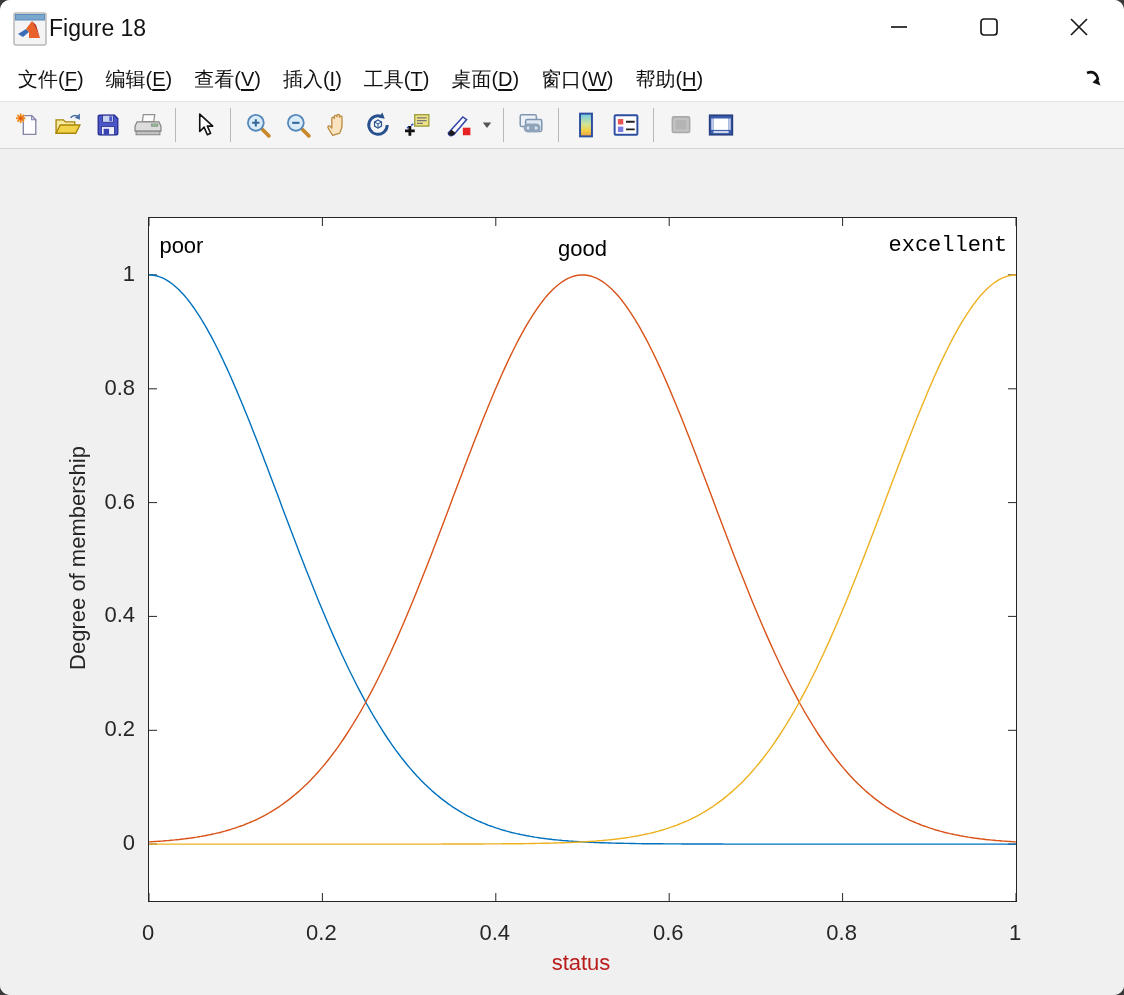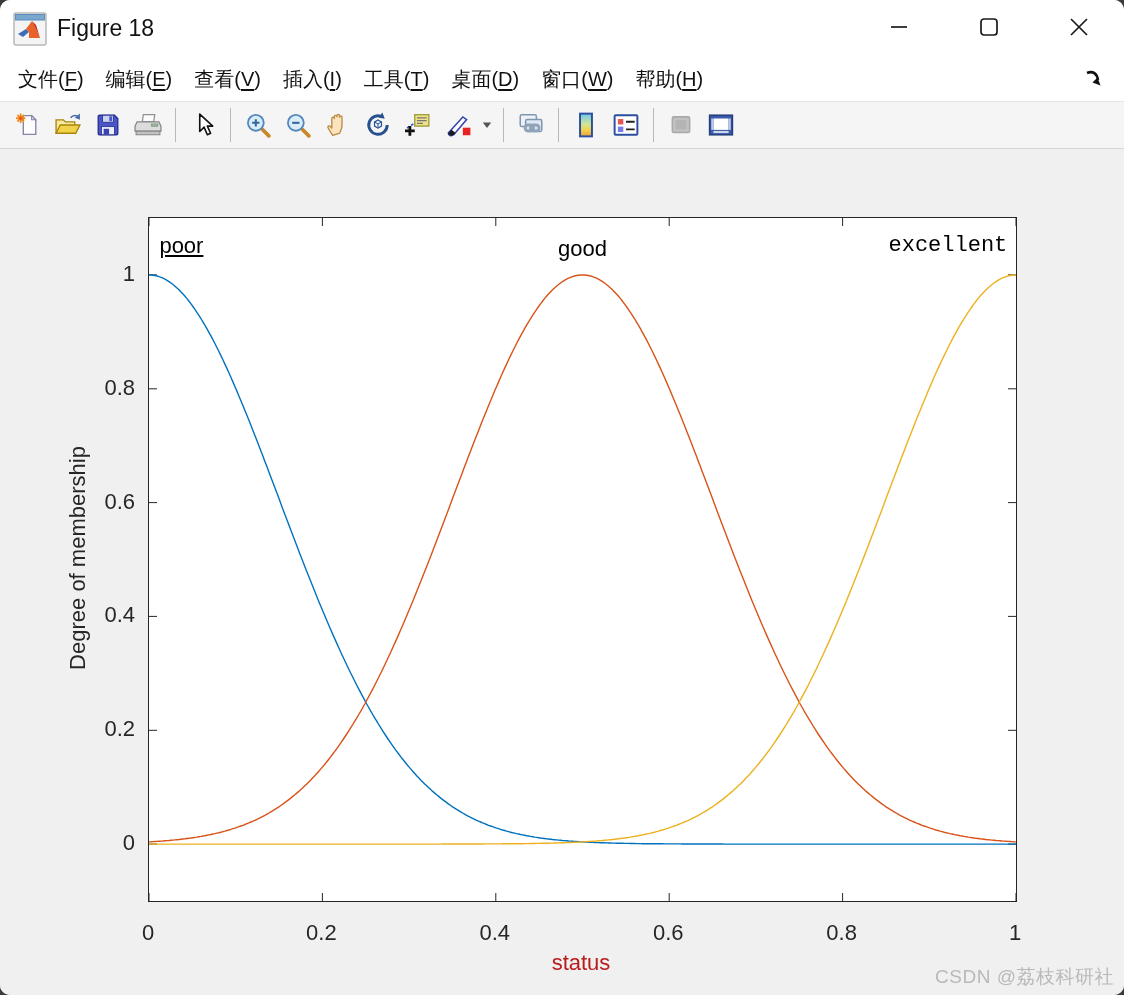--- a/index.html
+++ b/index.html
@@ -11,21 +11,21 @@
   .window{
     position:absolute;inset:0;border-radius:10px;overflow:hidden;
     background:#f0f0f0;
   }
   
   .titlebar{
     height:57px;background:#ffffff;display:flex;align-items:center;
     padding-left:13px;
   }
   .app-icon{width:34px;height:34px;flex:0 0 auto;display:flex;}
-  .win-title{font-size:23px;color:#111;margin-left:10px;}
+  .win-title{font-size:23px;color:#111;margin-left:2px;}
   .win-controls{margin-left:auto;display:flex;height:100%;}
   .ctrl-btn{
     width:90px;height:100%;display:flex;align-items:center;justify-content:center;
     background:transparent;border:none;cursor:pointer;padding:0;
   }
   
   .menubar{
     height:44px;background:#ffffff;display:flex;align-items:center;
     padding:0 10px;border-bottom:1px solid #e6e6e6;position:relative;
   }
@@ -339,27 +339,26 @@
           <line x1="0" y1="284.6" x2="8" y2="284.6" stroke="#262626" stroke-width="1"></line>
           <line x1="867" y1="284.6" x2="859" y2="284.6" stroke="#262626" stroke-width="1"></line>
           <line x1="0" y1="170.8" x2="8" y2="170.8" stroke="#262626" stroke-width="1"></line>
           <line x1="867" y1="170.8" x2="859" y2="170.8" stroke="#262626" stroke-width="1"></line>
           <line x1="0" y1="56.9" x2="8" y2="56.9" stroke="#262626" stroke-width="1"></line>
           <line x1="867" y1="56.9" x2="859" y2="56.9" stroke="#262626" stroke-width="1"></line>
           <polyline points="0.0,56.9 2.0,57.0 4.0,57.2 6.0,57.5 8.0,58.0 10.0,58.6 12.0,59.3 14.0,60.2 16.0,61.2 18.0,62.3 20.0,63.6 22.0,65.0 24.0,66.5 26.0,68.2 28.0,69.9 30.0,71.8 32.0,73.9 34.0,76.0 36.0,78.3 38.0,80.6 40.0,83.2 42.0,85.8 43.9,88.5 45.9,91.4 47.9,94.3 49.9,97.4 51.9,100.5 53.9,103.8 55.9,107.2 57.9,110.7 59.9,114.3 61.9,117.9 63.9,121.7 65.9,125.5 67.9,129.5 69.9,133.5 71.9,137.6 73.9,141.8 75.9,146.1 77.9,150.4 79.9,154.8 81.9,159.3 83.9,163.9 85.9,168.5 87.9,173.1 89.9,177.9 91.9,182.7 93.9,187.5 95.9,192.4 97.9,197.3 99.9,202.3 101.9,207.3 103.9,212.4 105.9,217.5 107.9,222.6 109.9,227.8 111.9,232.9 113.9,238.1 115.9,243.4 117.9,248.6 119.9,253.9 121.9,259.2 123.9,264.4 125.9,269.7 127.9,275.0 129.9,280.3 131.8,285.6 133.8,290.9 135.8,296.2 137.8,301.5 139.8,306.8 141.8,312.1 143.8,317.3 145.8,322.6 147.8,327.8 149.8,333.0 151.8,338.2 153.8,343.3 155.8,348.4 157.8,353.5 159.8,358.6 161.8,363.6 163.8,368.6 165.8,373.6 167.8,378.5 169.8,383.4 171.8,388.2 173.8,393.0 175.8,397.8 177.8,402.5 179.8,407.2 181.8,411.8 183.8,416.4 185.8,420.9 187.8,425.4 189.8,429.8 191.8,434.2 193.8,438.5 195.8,442.8 197.8,447.0 199.8,451.2 201.8,455.3 203.8,459.3 205.8,463.3 207.8,467.2 209.8,471.1 211.8,474.9 213.8,478.6 215.8,482.3 217.7,486.0 219.7,489.5 221.7,493.1 223.7,496.5 225.7,499.9 227.7,503.2 229.7,506.5 231.7,509.7 233.7,512.9 235.7,516.0 237.7,519.0 239.7,522.0 241.7,524.9 243.7,527.8 245.7,530.6 247.7,533.3 249.7,536.0 251.7,538.6 253.7,541.2 255.7,543.7 257.7,546.2 259.7,548.6 261.7,550.9 263.7,553.2 265.7,555.5 267.7,557.7 269.7,559.8 271.7,561.9 273.7,563.9 275.7,565.9 277.7,567.8 279.7,569.7 281.7,571.6 283.7,573.4 285.7,575.1 287.7,576.8 289.7,578.4 291.7,580.1 293.7,581.6 295.7,583.1 297.7,584.6 299.7,586.1 301.7,587.5 303.6,588.8 305.6,590.1 307.6,591.4 309.6,592.6 311.6,593.8 313.6,595.0 315.6,596.2 317.6,597.3 319.6,598.3 321.6,599.3 323.6,600.3 325.6,601.3 327.6,602.3 329.6,603.2 331.6,604.0 333.6,604.9 335.6,605.7 337.6,606.5 339.6,607.3 341.6,608.0 343.6,608.7 345.6,609.4 347.6,610.1 349.6,610.7 351.6,611.4 353.6,612.0 355.6,612.5 357.6,613.1 359.6,613.6 361.6,614.2 363.6,614.7 365.6,615.1 367.6,615.6 369.6,616.0 371.6,616.5 373.6,616.9 375.6,617.3 377.6,617.7 379.6,618.0 381.6,618.4 383.6,618.7 385.6,619.1 387.6,619.4 389.6,619.7 391.5,620.0 393.5,620.2 395.5,620.5 397.5,620.8 399.5,621.0 401.5,621.2 403.5,621.5 405.5,621.7 407.5,621.9 409.5,622.1 411.5,622.3 413.5,622.5 415.5,622.6 417.5,622.8 419.5,623.0 421.5,623.1 423.5,623.2 425.5,623.4 427.5,623.5 429.5,623.6 431.5,623.8 433.5,623.9 435.5,624.0 437.5,624.1 439.5,624.2 441.5,624.3 443.5,624.4 445.5,624.5 447.5,624.6 449.5,624.6 451.5,624.7 453.5,624.8 455.5,624.8 457.5,624.9 459.5,625.0 461.5,625.0 463.5,625.1 465.5,625.1 467.5,625.2 469.5,625.2 471.5,625.3 473.5,625.3 475.5,625.4 477.4,625.4 479.4,625.4 481.4,625.5 483.4,625.5 485.4,625.5 487.4,625.6 489.4,625.6 491.4,625.6 493.4,625.7 495.4,625.7 497.4,625.7 499.4,625.7 501.4,625.7 503.4,625.8 505.4,625.8 507.4,625.8 509.4,625.8 511.4,625.8 513.4,625.8 515.4,625.9 517.4,625.9 519.4,625.9 521.4,625.9 523.4,625.9 525.4,625.9 527.4,625.9 529.4,625.9 531.4,625.9 533.4,626.0 535.4,626.0 537.4,626.0 539.4,626.0 541.4,626.0 543.4,626.0 545.4,626.0 547.4,626.0 549.4,626.0 551.4,626.0 553.4,626.0 555.4,626.0 557.4,626.0 559.4,626.0 561.4,626.0 563.4,626.0 565.3,626.0 567.3,626.0 569.3,626.0 571.3,626.0 573.3,626.0 575.3,626.1 577.3,626.1 579.3,626.1 581.3,626.1 583.3,626.1 585.3,626.1 587.3,626.1 589.3,626.1 591.3,626.1 593.3,626.1 595.3,626.1 597.3,626.1 599.3,626.1 601.3,626.1 603.3,626.1 605.3,626.1 607.3,626.1 609.3,626.1 611.3,626.1 613.3,626.1 615.3,626.1 617.3,626.1 619.3,626.1 621.3,626.1 623.3,626.1 625.3,626.1 627.3,626.1 629.3,626.1 631.3,626.1 633.3,626.1 635.3,626.1 637.3,626.1 639.3,626.1 641.3,626.1 643.3,626.1 645.3,626.1 647.3,626.1 649.3,626.1 651.2,626.1 653.2,626.1 655.2,626.1 657.2,626.1 659.2,626.1 661.2,626.1 663.2,626.1 665.2,626.1 667.2,626.1 669.2,626.1 671.2,626.1 673.2,626.1 675.2,626.1 677.2,626.1 679.2,626.1 681.2,626.1 683.2,626.1 685.2,626.1 687.2,626.1 689.2,626.1 691.2,626.1 693.2,626.1 695.2,626.1 697.2,626.1 699.2,626.1 701.2,626.1 703.2,626.1 705.2,626.1 707.2,626.1 709.2,626.1 711.2,626.1 713.2,626.1 715.2,626.1 717.2,626.1 719.2,626.1 721.2,626.1 723.2,626.1 725.2,626.1 727.2,626.1 729.2,626.1 731.2,626.1 733.2,626.1 735.2,626.1 737.1,626.1 739.1,626.1 741.1,626.1 743.1,626.1 745.1,626.1 747.1,626.1 749.1,626.1 751.1,626.1 753.1,626.1 755.1,626.1 757.1,626.1 759.1,626.1 761.1,626.1 763.1,626.1 765.1,626.1 767.1,626.1 769.1,626.1 771.1,626.1 773.1,626.1 775.1,626.1 777.1,626.1 779.1,626.1 781.1,626.1 783.1,626.1 785.1,626.1 787.1,626.1 789.1,626.1 791.1,626.1 793.1,626.1 795.1,626.1 797.1,626.1 799.1,626.1 801.1,626.1 803.1,626.1 805.1,626.1 807.1,626.1 809.1,626.1 811.1,626.1 813.1,626.1 815.1,626.1 817.1,626.1 819.1,626.1 821.1,626.1 823.1,626.1 825.0,626.1 827.0,626.1 829.0,626.1 831.0,626.1 833.0,626.1 835.0,626.1 837.0,626.1 839.0,626.1 841.0,626.1 843.0,626.1 845.0,626.1 847.0,626.1 849.0,626.1 851.0,626.1 853.0,626.1 855.0,626.1 857.0,626.1 859.0,626.1 861.0,626.1 863.0,626.1 865.0,626.1 867.0,626.1" fill="none" stroke="#0072BD" stroke-width="1.4"></polyline>
           <polyline points="0.0,623.9 2.0,623.8 4.0,623.6 6.0,623.5 8.0,623.4 10.0,623.2 12.0,623.1 14.0,623.0 16.0,622.8 18.0,622.6 20.0,622.5 22.0,622.3 24.0,622.1 26.0,621.9 28.0,621.7 30.0,621.5 32.0,621.2 34.0,621.0 36.0,620.8 38.0,620.5 40.0,620.2 42.0,620.0 43.9,619.7 45.9,619.4 47.9,619.1 49.9,618.7 51.9,618.4 53.9,618.0 55.9,617.7 57.9,617.3 59.9,616.9 61.9,616.5 63.9,616.0 65.9,615.6 67.9,615.1 69.9,614.7 71.9,614.2 73.9,613.6 75.9,613.1 77.9,612.5 79.9,612.0 81.9,611.4 83.9,610.7 85.9,610.1 87.9,609.4 89.9,608.7 91.9,608.0 93.9,607.3 95.9,606.5 97.9,605.7 99.9,604.9 101.9,604.0 103.9,603.2 105.9,602.3 107.9,601.3 109.9,600.3 111.9,599.3 113.9,598.3 115.9,597.3 117.9,596.2 119.9,595.0 121.9,593.8 123.9,592.6 125.9,591.4 127.9,590.1 129.9,588.8 131.8,587.5 133.8,586.1 135.8,584.6 137.8,583.1 139.8,581.6 141.8,580.1 143.8,578.4 145.8,576.8 147.8,575.1 149.8,573.4 151.8,571.6 153.8,569.7 155.8,567.8 157.8,565.9 159.8,563.9 161.8,561.9 163.8,559.8 165.8,557.7 167.8,555.5 169.8,553.2 171.8,550.9 173.8,548.6 175.8,546.2 177.8,543.7 179.8,541.2 181.8,538.6 183.8,536.0 185.8,533.3 187.8,530.6 189.8,527.8 191.8,524.9 193.8,522.0 195.8,519.0 197.8,516.0 199.8,512.9 201.8,509.7 203.8,506.5 205.8,503.2 207.8,499.9 209.8,496.5 211.8,493.1 213.8,489.5 215.8,486.0 217.7,482.3 219.7,478.6 221.7,474.9 223.7,471.1 225.7,467.2 227.7,463.3 229.7,459.3 231.7,455.3 233.7,451.2 235.7,447.0 237.7,442.8 239.7,438.5 241.7,434.2 243.7,429.8 245.7,425.4 247.7,420.9 249.7,416.4 251.7,411.8 253.7,407.2 255.7,402.5 257.7,397.8 259.7,393.0 261.7,388.2 263.7,383.4 265.7,378.5 267.7,373.6 269.7,368.6 271.7,363.6 273.7,358.6 275.7,353.5 277.7,348.4 279.7,343.3 281.7,338.2 283.7,333.0 285.7,327.8 287.7,322.6 289.7,317.3 291.7,312.1 293.7,306.8 295.7,301.5 297.7,296.2 299.7,290.9 301.7,285.6 303.6,280.3 305.6,275.0 307.6,269.7 309.6,264.4 311.6,259.2 313.6,253.9 315.6,248.6 317.6,243.4 319.6,238.1 321.6,232.9 323.6,227.8 325.6,222.6 327.6,217.5 329.6,212.4 331.6,207.3 333.6,202.3 335.6,197.3 337.6,192.4 339.6,187.5 341.6,182.7 343.6,177.9 345.6,173.1 347.6,168.5 349.6,163.9 351.6,159.3 353.6,154.8 355.6,150.4 357.6,146.1 359.6,141.8 361.6,137.6 363.6,133.5 365.6,129.5 367.6,125.5 369.6,121.7 371.6,117.9 373.6,114.3 375.6,110.7 377.6,107.2 379.6,103.8 381.6,100.5 383.6,97.4 385.6,94.3 387.6,91.4 389.6,88.5 391.5,85.8 393.5,83.2 395.5,80.6 397.5,78.3 399.5,76.0 401.5,73.9 403.5,71.8 405.5,69.9 407.5,68.2 409.5,66.5 411.5,65.0 413.5,63.6 415.5,62.3 417.5,61.2 419.5,60.2 421.5,59.3 423.5,58.6 425.5,58.0 427.5,57.5 429.5,57.2 431.5,57.0 433.5,56.9 435.5,57.0 437.5,57.2 439.5,57.5 441.5,58.0 443.5,58.6 445.5,59.3 447.5,60.2 449.5,61.2 451.5,62.3 453.5,63.6 455.5,65.0 457.5,66.5 459.5,68.2 461.5,69.9 463.5,71.8 465.5,73.9 467.5,76.0 469.5,78.3 471.5,80.6 473.5,83.2 475.5,85.8 477.4,88.5 479.4,91.4 481.4,94.3 483.4,97.4 485.4,100.5 487.4,103.8 489.4,107.2 491.4,110.7 493.4,114.3 495.4,117.9 497.4,121.7 499.4,125.5 501.4,129.5 503.4,133.5 505.4,137.6 507.4,141.8 509.4,146.1 511.4,150.4 513.4,154.8 515.4,159.3 517.4,163.9 519.4,168.5 521.4,173.1 523.4,177.9 525.4,182.7 527.4,187.5 529.4,192.4 531.4,197.3 533.4,202.3 535.4,207.3 537.4,212.4 539.4,217.5 541.4,222.6 543.4,227.8 545.4,232.9 547.4,238.1 549.4,243.4 551.4,248.6 553.4,253.9 555.4,259.2 557.4,264.4 559.4,269.7 561.4,275.0 563.4,280.3 565.3,285.6 567.3,290.9 569.3,296.2 571.3,301.5 573.3,306.8 575.3,312.1 577.3,317.3 579.3,322.6 581.3,327.8 583.3,333.0 585.3,338.2 587.3,343.3 589.3,348.4 591.3,353.5 593.3,358.6 595.3,363.6 597.3,368.6 599.3,373.6 601.3,378.5 603.3,383.4 605.3,388.2 607.3,393.0 609.3,397.8 611.3,402.5 613.3,407.2 615.3,411.8 617.3,416.4 619.3,420.9 621.3,425.4 623.3,429.8 625.3,434.2 627.3,438.5 629.3,442.8 631.3,447.0 633.3,451.2 635.3,455.3 637.3,459.3 639.3,463.3 641.3,467.2 643.3,471.1 645.3,474.9 647.3,478.6 649.3,482.3 651.2,486.0 653.2,489.5 655.2,493.1 657.2,496.5 659.2,499.9 661.2,503.2 663.2,506.5 665.2,509.7 667.2,512.9 669.2,516.0 671.2,519.0 673.2,522.0 675.2,524.9 677.2,527.8 679.2,530.6 681.2,533.3 683.2,536.0 685.2,538.6 687.2,541.2 689.2,543.7 691.2,546.2 693.2,548.6 695.2,550.9 697.2,553.2 699.2,555.5 701.2,557.7 703.2,559.8 705.2,561.9 707.2,563.9 709.2,565.9 711.2,567.8 713.2,569.7 715.2,571.6 717.2,573.4 719.2,575.1 721.2,576.8 723.2,578.4 725.2,580.1 727.2,581.6 729.2,583.1 731.2,584.6 733.2,586.1 735.2,587.5 737.1,588.8 739.1,590.1 741.1,591.4 743.1,592.6 745.1,593.8 747.1,595.0 749.1,596.2 751.1,597.3 753.1,598.3 755.1,599.3 757.1,600.3 759.1,601.3 761.1,602.3 763.1,603.2 765.1,604.0 767.1,604.9 769.1,605.7 771.1,606.5 773.1,607.3 775.1,608.0 777.1,608.7 779.1,609.4 781.1,610.1 783.1,610.7 785.1,611.4 787.1,612.0 789.1,612.5 791.1,613.1 793.1,613.6 795.1,614.2 797.1,614.7 799.1,615.1 801.1,615.6 803.1,616.0 805.1,616.5 807.1,616.9 809.1,617.3 811.1,617.7 813.1,618.0 815.1,618.4 817.1,618.7 819.1,619.1 821.1,619.4 823.1,619.7 825.0,620.0 827.0,620.2 829.0,620.5 831.0,620.8 833.0,621.0 835.0,621.2 837.0,621.5 839.0,621.7 841.0,621.9 843.0,622.1 845.0,622.3 847.0,622.5 849.0,622.6 851.0,622.8 853.0,623.0 855.0,623.1 857.0,623.2 859.0,623.4 861.0,623.5 863.0,623.6 865.0,623.8 867.0,623.9" fill="none" stroke="#D95319" stroke-width="1.4"></polyline>
           <polyline points="0.0,626.1 2.0,626.1 4.0,626.1 6.0,626.1 8.0,626.1 10.0,626.1 12.0,626.1 14.0,626.1 16.0,626.1 18.0,626.1 20.0,626.1 22.0,626.1 24.0,626.1 26.0,626.1 28.0,626.1 30.0,626.1 32.0,626.1 34.0,626.1 36.0,626.1 38.0,626.1 40.0,626.1 42.0,626.1 43.9,626.1 45.9,626.1 47.9,626.1 49.9,626.1 51.9,626.1 53.9,626.1 55.9,626.1 57.9,626.1 59.9,626.1 61.9,626.1 63.9,626.1 65.9,626.1 67.9,626.1 69.9,626.1 71.9,626.1 73.9,626.1 75.9,626.1 77.9,626.1 79.9,626.1 81.9,626.1 83.9,626.1 85.9,626.1 87.9,626.1 89.9,626.1 91.9,626.1 93.9,626.1 95.9,626.1 97.9,626.1 99.9,626.1 101.9,626.1 103.9,626.1 105.9,626.1 107.9,626.1 109.9,626.1 111.9,626.1 113.9,626.1 115.9,626.1 117.9,626.1 119.9,626.1 121.9,626.1 123.9,626.1 125.9,626.1 127.9,626.1 129.9,626.1 131.8,626.1 133.8,626.1 135.8,626.1 137.8,626.1 139.8,626.1 141.8,626.1 143.8,626.1 145.8,626.1 147.8,626.1 149.8,626.1 151.8,626.1 153.8,626.1 155.8,626.1 157.8,626.1 159.8,626.1 161.8,626.1 163.8,626.1 165.8,626.1 167.8,626.1 169.8,626.1 171.8,626.1 173.8,626.1 175.8,626.1 177.8,626.1 179.8,626.1 181.8,626.1 183.8,626.1 185.8,626.1 187.8,626.1 189.8,626.1 191.8,626.1 193.8,626.1 195.8,626.1 197.8,626.1 199.8,626.1 201.8,626.1 203.8,626.1 205.8,626.1 207.8,626.1 209.8,626.1 211.8,626.1 213.8,626.1 215.8,626.1 217.7,626.1 219.7,626.1 221.7,626.1 223.7,626.1 225.7,626.1 227.7,626.1 229.7,626.1 231.7,626.1 233.7,626.1 235.7,626.1 237.7,626.1 239.7,626.1 241.7,626.1 243.7,626.1 245.7,626.1 247.7,626.1 249.7,626.1 251.7,626.1 253.7,626.1 255.7,626.1 257.7,626.1 259.7,626.1 261.7,626.1 263.7,626.1 265.7,626.1 267.7,626.1 269.7,626.1 271.7,626.1 273.7,626.1 275.7,626.1 277.7,626.1 279.7,626.1 281.7,626.1 283.7,626.1 285.7,626.1 287.7,626.1 289.7,626.1 291.7,626.1 293.7,626.0 295.7,626.0 297.7,626.0 299.7,626.0 301.7,626.0 303.6,626.0 305.6,626.0 307.6,626.0 309.6,626.0 311.6,626.0 313.6,626.0 315.6,626.0 317.6,626.0 319.6,626.0 321.6,626.0 323.6,626.0 325.6,626.0 327.6,626.0 329.6,626.0 331.6,626.0 333.6,626.0 335.6,625.9 337.6,625.9 339.6,625.9 341.6,625.9 343.6,625.9 345.6,625.9 347.6,625.9 349.6,625.9 351.6,625.9 353.6,625.8 355.6,625.8 357.6,625.8 359.6,625.8 361.6,625.8 363.6,625.8 365.6,625.7 367.6,625.7 369.6,625.7 371.6,625.7 373.6,625.7 375.6,625.6 377.6,625.6 379.6,625.6 381.6,625.5 383.6,625.5 385.6,625.5 387.6,625.4 389.6,625.4 391.5,625.4 393.5,625.3 395.5,625.3 397.5,625.2 399.5,625.2 401.5,625.1 403.5,625.1 405.5,625.0 407.5,625.0 409.5,624.9 411.5,624.8 413.5,624.8 415.5,624.7 417.5,624.6 419.5,624.6 421.5,624.5 423.5,624.4 425.5,624.3 427.5,624.2 429.5,624.1 431.5,624.0 433.5,623.9 435.5,623.8 437.5,623.6 439.5,623.5 441.5,623.4 443.5,623.2 445.5,623.1 447.5,623.0 449.5,622.8 451.5,622.6 453.5,622.5 455.5,622.3 457.5,622.1 459.5,621.9 461.5,621.7 463.5,621.5 465.5,621.2 467.5,621.0 469.5,620.8 471.5,620.5 473.5,620.2 475.5,620.0 477.4,619.7 479.4,619.4 481.4,619.1 483.4,618.7 485.4,618.4 487.4,618.0 489.4,617.7 491.4,617.3 493.4,616.9 495.4,616.5 497.4,616.0 499.4,615.6 501.4,615.1 503.4,614.7 505.4,614.2 507.4,613.6 509.4,613.1 511.4,612.5 513.4,612.0 515.4,611.4 517.4,610.7 519.4,610.1 521.4,609.4 523.4,608.7 525.4,608.0 527.4,607.3 529.4,606.5 531.4,605.7 533.4,604.9 535.4,604.0 537.4,603.2 539.4,602.3 541.4,601.3 543.4,600.3 545.4,599.3 547.4,598.3 549.4,597.3 551.4,596.2 553.4,595.0 555.4,593.8 557.4,592.6 559.4,591.4 561.4,590.1 563.4,588.8 565.3,587.5 567.3,586.1 569.3,584.6 571.3,583.1 573.3,581.6 575.3,580.1 577.3,578.4 579.3,576.8 581.3,575.1 583.3,573.4 585.3,571.6 587.3,569.7 589.3,567.8 591.3,565.9 593.3,563.9 595.3,561.9 597.3,559.8 599.3,557.7 601.3,555.5 603.3,553.2 605.3,550.9 607.3,548.6 609.3,546.2 611.3,543.7 613.3,541.2 615.3,538.6 617.3,536.0 619.3,533.3 621.3,530.6 623.3,527.8 625.3,524.9 627.3,522.0 629.3,519.0 631.3,516.0 633.3,512.9 635.3,509.7 637.3,506.5 639.3,503.2 641.3,499.9 643.3,496.5 645.3,493.1 647.3,489.5 649.3,486.0 651.2,482.3 653.2,478.6 655.2,474.9 657.2,471.1 659.2,467.2 661.2,463.3 663.2,459.3 665.2,455.3 667.2,451.2 669.2,447.0 671.2,442.8 673.2,438.5 675.2,434.2 677.2,429.8 679.2,425.4 681.2,420.9 683.2,416.4 685.2,411.8 687.2,407.2 689.2,402.5 691.2,397.8 693.2,393.0 695.2,388.2 697.2,383.4 699.2,378.5 701.2,373.6 703.2,368.6 705.2,363.6 707.2,358.6 709.2,353.5 711.2,348.4 713.2,343.3 715.2,338.2 717.2,333.0 719.2,327.8 721.2,322.6 723.2,317.3 725.2,312.1 727.2,306.8 729.2,301.5 731.2,296.2 733.2,290.9 735.2,285.6 737.1,280.3 739.1,275.0 741.1,269.7 743.1,264.4 745.1,259.2 747.1,253.9 749.1,248.6 751.1,243.4 753.1,238.1 755.1,232.9 757.1,227.8 759.1,222.6 761.1,217.5 763.1,212.4 765.1,207.3 767.1,202.3 769.1,197.3 771.1,192.4 773.1,187.5 775.1,182.7 777.1,177.9 779.1,173.1 781.1,168.5 783.1,163.9 785.1,159.3 787.1,154.8 789.1,150.4 791.1,146.1 793.1,141.8 795.1,137.6 797.1,133.5 799.1,129.5 801.1,125.5 803.1,121.7 805.1,117.9 807.1,114.3 809.1,110.7 811.1,107.2 813.1,103.8 815.1,100.5 817.1,97.4 819.1,94.3 821.1,91.4 823.1,88.5 825.0,85.8 827.0,83.2 829.0,80.6 831.0,78.3 833.0,76.0 835.0,73.9 837.0,71.8 839.0,69.9 841.0,68.2 843.0,66.5 845.0,65.0 847.0,63.6 849.0,62.3 851.0,61.2 853.0,60.2 855.0,59.3 857.0,58.6 859.0,58.0 861.0,57.5 863.0,57.2 865.0,57.0 867.0,56.9" fill="none" stroke="#EDB120" stroke-width="1.4"></polyline>
         </svg>
-    <div class="anno" style="left: 10.404px; top: 28.4583px; transform: translate(0px, -50%); text-decoration: underline;">poor</div>
+    <div class="anno" style="left: 10.404px; top: 28.4583px; transform: translate(0px, -50%);">poor</div>
         <div class="anno" style="left: 433.5px; top: 31px; transform: translate(-50%, -50%);">good</div>
         <div class="anno" style="left: 858.33px; top: 28.4583px; transform: translate(-100%, -50%); font-family: Liberation Mono, monospace;">excellent</div>
       </div>
     <div class="xlabel">status</div>
     <div class="ylabel">Degree of membership</div>
-    <div class="watermark" id="watermark" style="color: rgb(185, 185, 185);">CSDN @荔枝科研社</div>
   <div class="xtick" style="left: 148px;">0</div>
       <div class="xtick" style="left: 321.4px;">0.2</div>
       <div class="xtick" style="left: 494.8px;">0.4</div>
       <div class="xtick" style="left: 668.2px;">0.6</div>
       <div class="xtick" style="left: 841.6px;">0.8</div>
       <div class="xtick" style="left: 1015px;">1</div>
       <div class="ytick" style="left: 135px; top: 693.083px;">0</div>
       <div class="ytick" style="left: 135px; top: 579.25px;">0.2</div>
       <div class="ytick" style="left: 135px; top: 465.417px;">0.4</div>
       <div class="ytick" style="left: 135px; top: 351.583px;">0.6</div>

